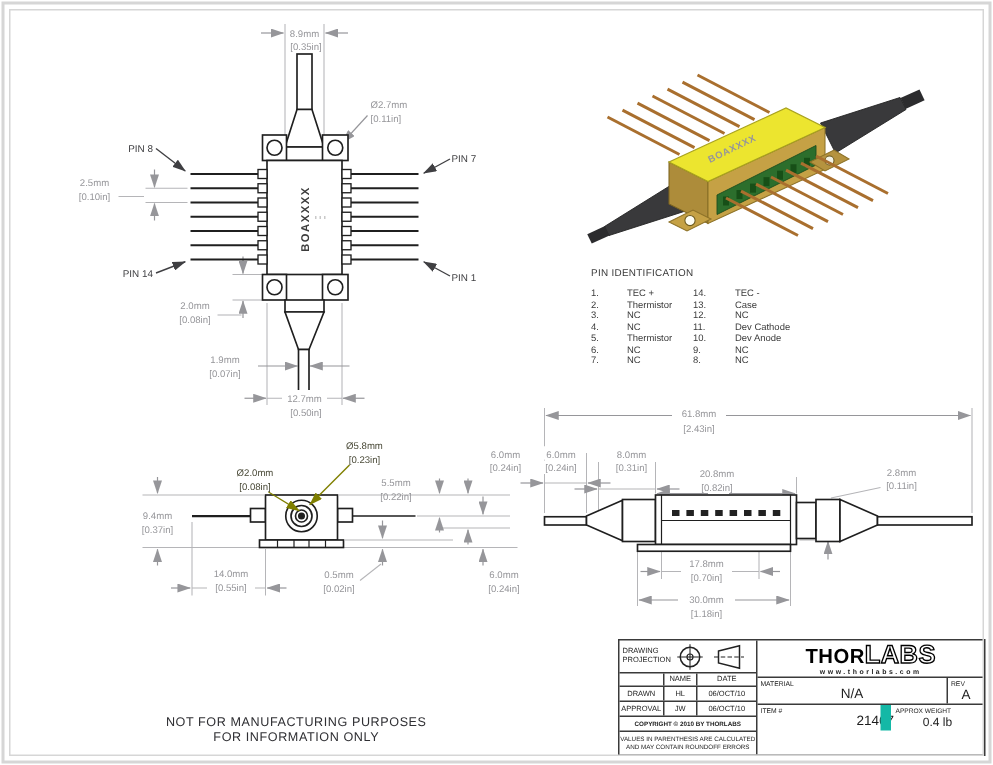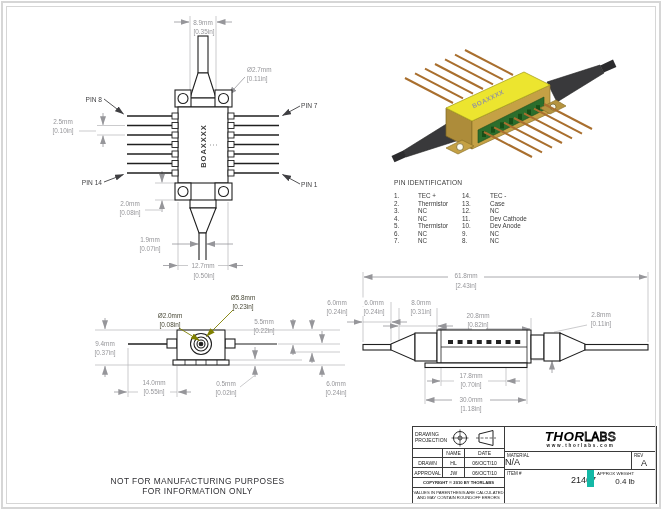--- a/index.html
+++ b/index.html
@@ -36,28 +36,28 @@
   .proj-label { font-size:5px; line-height:5.5px; padding-left:2px; width:34px; }
   .trow { display:grid; grid-template-columns:30px 22px auto; border-bottom:1px solid #3a3a3a; box-sizing:border-box; }
   .trow > span { display:flex; align-items:center; justify-content:center; font-size:5px; box-sizing:border-box; }
   .trow > span:nth-child(1), .trow > span:nth-child(2) { border-right:1px solid #3a3a3a; }
   .h9 { height:9px; } .h10 { height:10px; }
   .copy-row { height:10px; border-bottom:1px solid #3a3a3a; box-sizing:border-box;
               font-size:4.2px; font-weight:bold; text-align:center; line-height:9px; }
   .notes-row { font-size:4.2px; text-align:center; line-height:5.2px; padding-top:2px; }
   .tb-right { position:absolute; left:92px; right:0; top:0; bottom:0; }
   .logo-row { height:25px; border-bottom:1px solid #3a3a3a; box-sizing:border-box; text-align:center; }
-  .thor { font-size:13.5px; font-weight:900; letter-spacing:.3px; color:#000;font-style:italic; }
-  .labs { font-size:12px; font-weight:400; letter-spacing:.3px; color:#fff; -webkit-text-stroke:.9px #000; }
+  .thor { font-size:13.5px; font-weight:900; letter-spacing:.3px; color:#000; }
+  .labs { font-size:17px; font-weight:700; letter-spacing:.3px; color:#fff; -webkit-text-stroke:.9px #000; }
   .url { font-size:4.6px; font-weight:bold; letter-spacing:1.7px; color:#222; margin-top:-2px; }
   .part-row { height:18px; border-bottom:1px solid #3a3a3a; box-sizing:border-box; text-align:center;
               font-size:10px; letter-spacing:.5px; line-height:18px; }
   .mat-row { position:relative; height:18px; border-bottom:1px solid #3a3a3a; box-sizing:border-box; }
   .tiny-label { position:absolute; top:1px; left:2px; font-size:4.5px; }
-  .mat-val { position:absolute; left:0; right:25px; top:5px; font-size:9px; }
+  .mat-val { position:absolute; left:0; right:25px; top:5px; text-align:center; font-size:9px; }
   .rev-box { position:absolute; right:0; top:0; bottom:0; width:25px; border-left:1px solid #3a3a3a; box-sizing:border-box; }
   .rev-val { position:absolute; left:0; right:0; top:6px; text-align:center; font-size:9px; }
   .item-row { position:relative; height:17px; }
   .item-val { position:absolute; left:0; right:60px; top:5px; text-align:right; font-size:9px; }
   .weight-box { position:absolute; right:0; top:0; bottom:0; width:69px; border-left:7px solid #14b8a6; box-sizing:border-box; }
   .w-label { position:absolute; top:1px; left:3px; font-size:4.4px; }
   .w-val { position:absolute; left:0; right:0; top:7px; text-align:center; font-size:8px; }
 </style>
 </head>
 <body>

